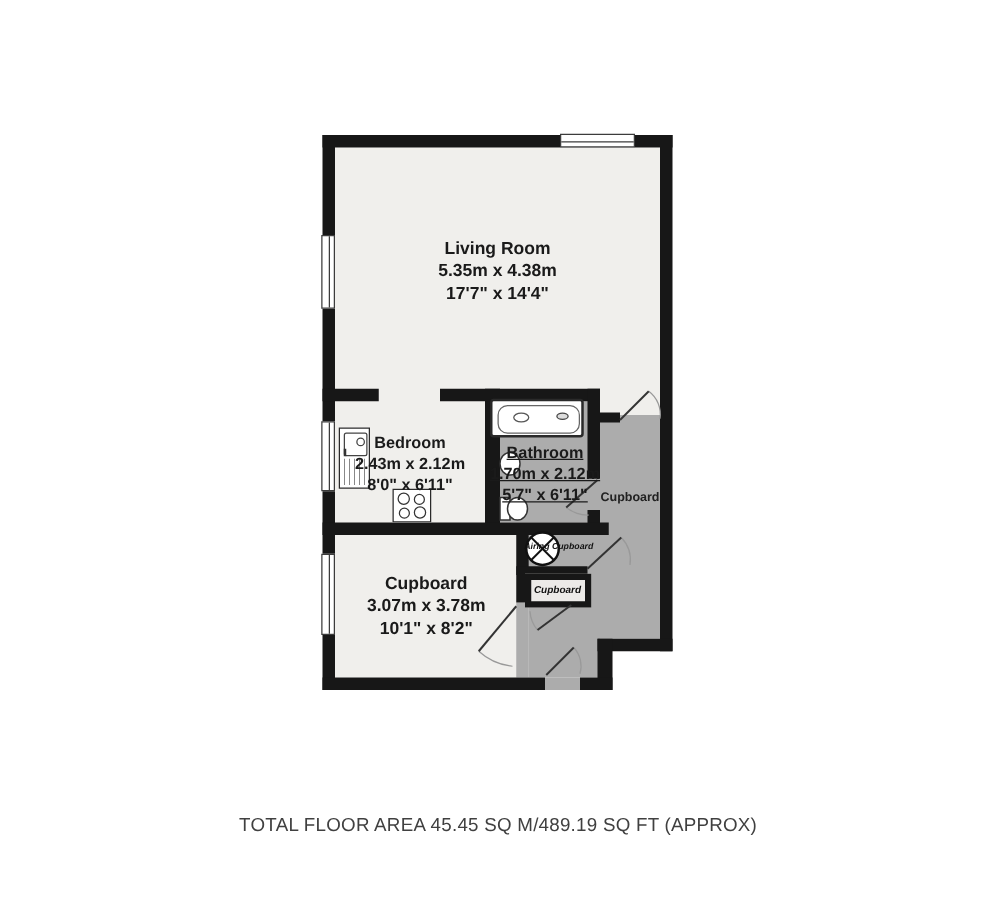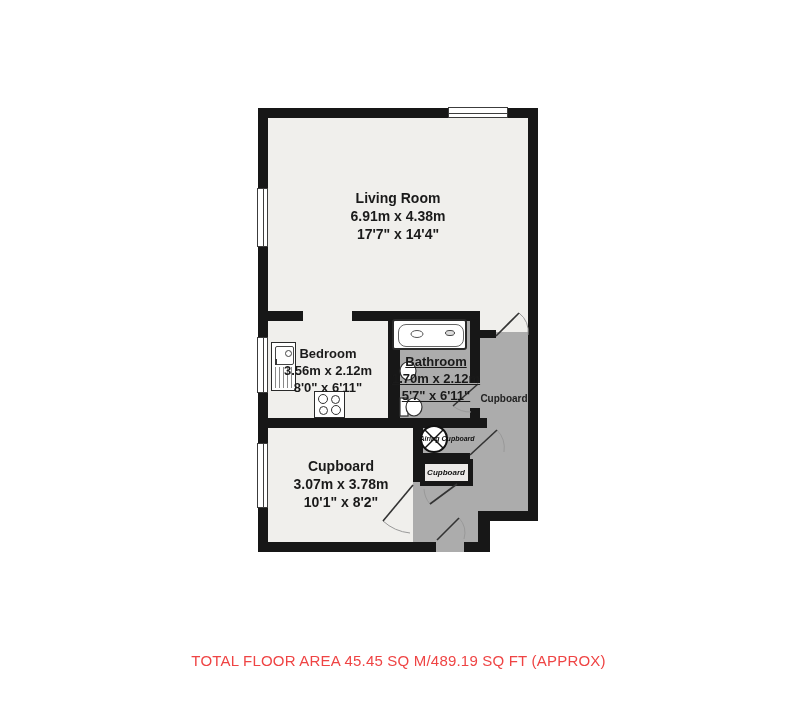--- a/index.html
+++ b/index.html
@@ -13,21 +13,21 @@
   .wall{position:absolute;background:#171717;}
   .window{position:absolute;background:#ffffff;border:1px solid #3c3c3c;box-sizing:border-box;}
   .window .pane-line{position:absolute;background:#3c3c3c;}
   .fixture{position:absolute;background:#ffffff;border:1px solid #2a2a2a;box-sizing:border-box;}
   .room-label{position:absolute;text-align:center;font-weight:bold;white-space:nowrap;transform:translateX(-50%);}
   .room-label .dim{display:block;}
   .lbl-lg{font-size:14px;line-height:18px;}
   .lbl-md{font-size:13px;line-height:17px;}
   .hall-label{position:absolute;font-weight:bold;font-size:10px;transform:translate(-50%,-50%);color:#222;}
   .tiny-label{position:absolute;font-weight:bold;transform:translate(-50%,-50%);color:#111;white-space:nowrap;font-style:italic;}
-  .footer{position:absolute;left:0;top:652px;width:100%;text-align:center;font-size:15px;color:#ef4444;letter-spacing:0.2px;}
+  .footer{position:absolute;left:0;top:652px;width:100%;text-align:center;font-size:15px;color:#404040;letter-spacing:0.2px;}
   .hob-ring{position:absolute;width:10px;height:10px;border:1px solid #333;border-radius:50%;background:#fff;box-sizing:border-box;}
   .sink-hatch{position:absolute;background:repeating-linear-gradient(90deg,#888 0 1px,transparent 1px 4px);}
   svg.overlay{position:absolute;left:0;top:0;pointer-events:none;}
 </style>
 </head>
 <body>
 
 <div class="canvas">
 
   <div class="floor-light" style="left:268px;top:118px;width:260px;height:424px;"></div>
@@ -130,27 +130,27 @@
     </g>
 
     <g>
       <path d="M459,518 A 22,22 0 0 1 464,539" fill="none" stroke="#999" stroke-width="1"></path>
       <line x1="437" y1="540" x2="459" y2="518" stroke="#333" stroke-width="1.6"></line>
     </g>
   </svg>
 
   <div class="room-label lbl-lg" style="left:398px;top:189px;">
     <span class="dim">Living Room</span>
-    <span class="dim">6.91m x 4.38m</span>
+    <span class="dim">5.35m x 4.38m</span>
     <span class="dim">17'7" x 14'4"</span>
   </div>
 
   <div class="room-label lbl-md" style="left:328px;top:345px;">
     <span class="dim">Bedroom</span>
-    <span class="dim">3.56m x 2.12m</span>
+    <span class="dim">2.43m x 2.12m</span>
     <span class="dim">8'0" x 6'11"</span>
   </div>
 
   <div class="room-label lbl-md" style="left:436px;top:353px;text-decoration:underline;">
     <span class="dim">Bathroom</span>
     <span class="dim">1.70m x 2.12m</span>
     <span class="dim">5'7" x 6'11"</span>
   </div>
 
   <div class="room-label lbl-lg" style="left:341px;top:457px;">

